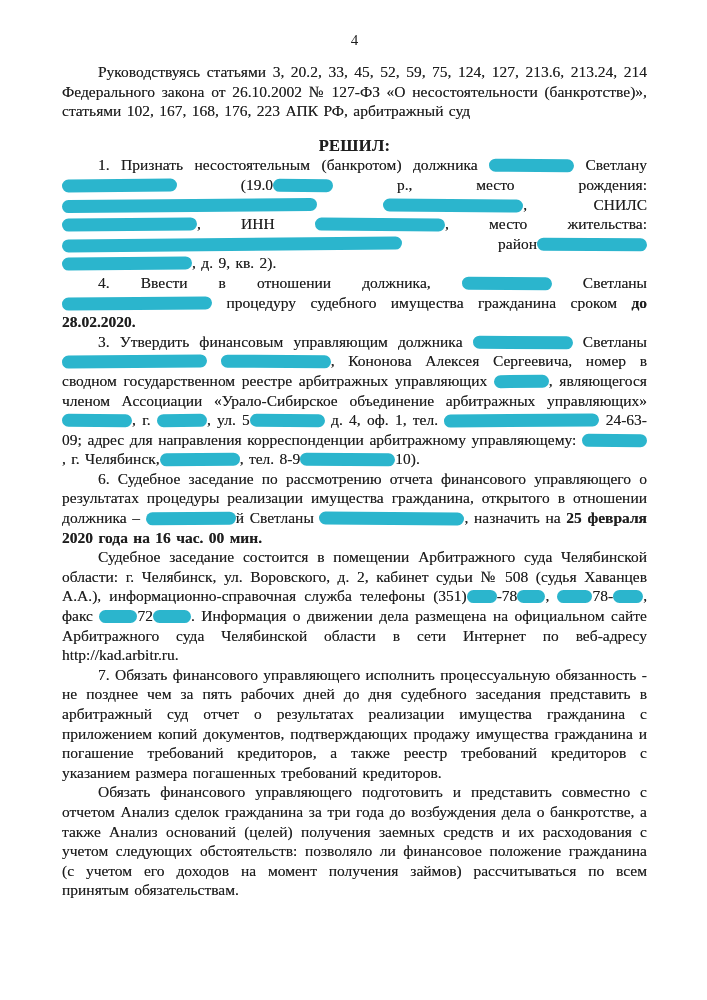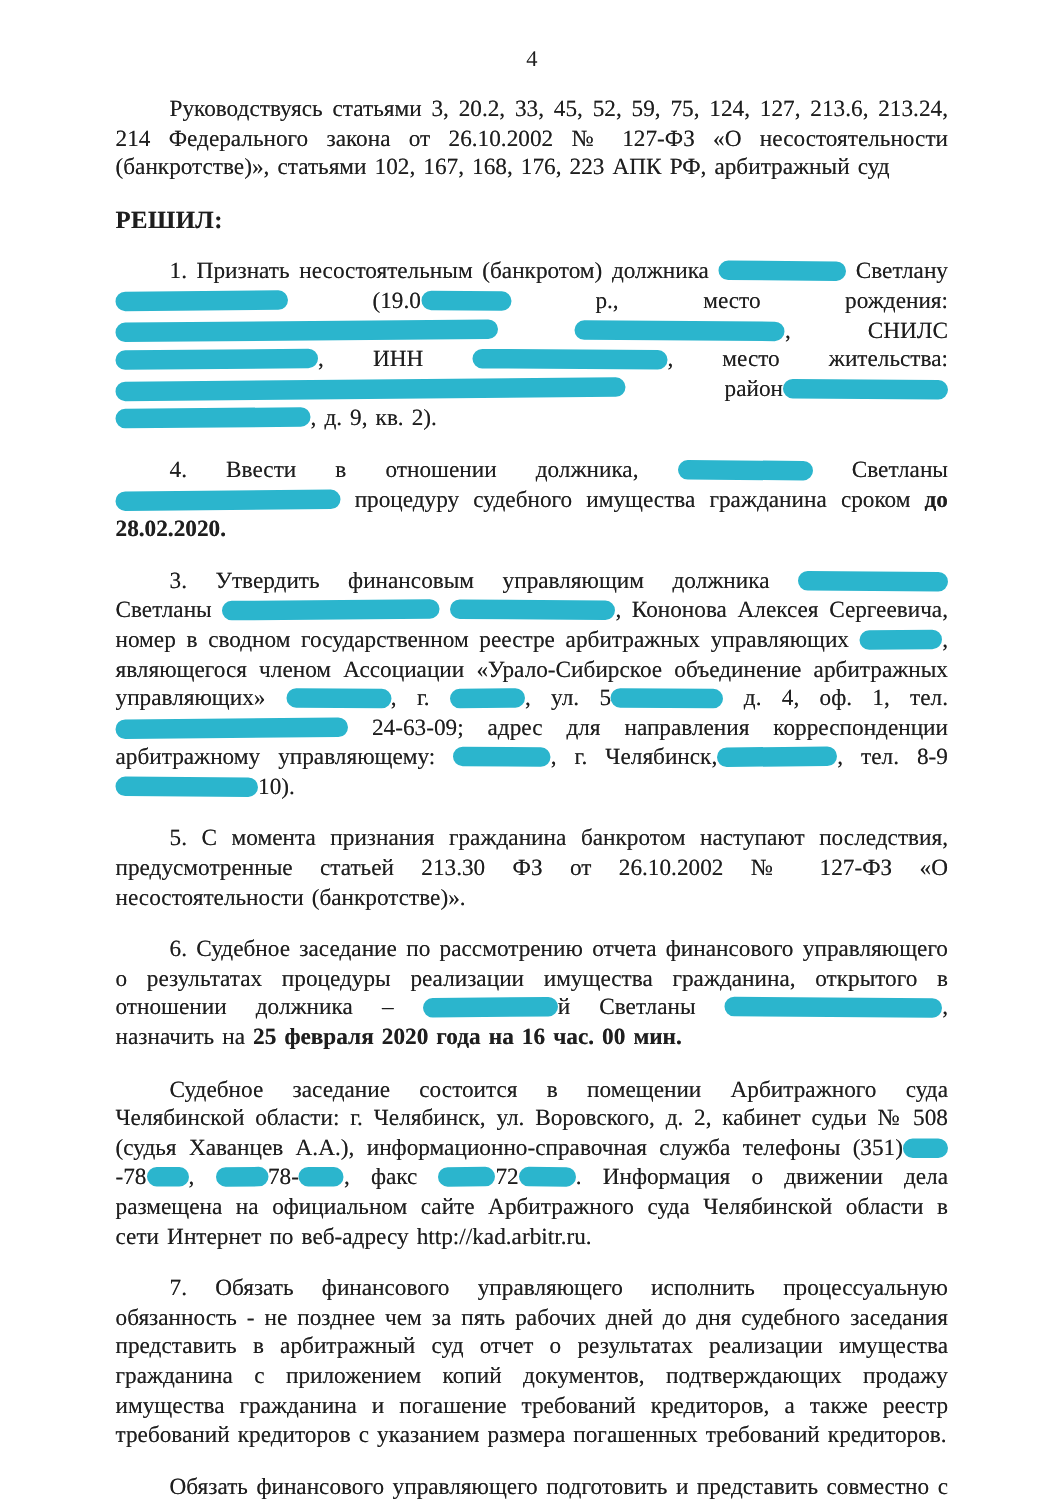--- a/index.html
+++ b/index.html
@@ -17,29 +17,30 @@
     overflow: hidden;
   }
   .page-number {
     text-align: center;
     font-size: 15px;
     line-height: 16px;
     margin: 0 0 14px 0;
   }
   .doc-body { width: 100%; }
   .para {
-    margin: 15px;
+    margin: 0;
     font-size: 15.5px;
     line-height: 19.6px;
     text-align: justify;
     text-indent: 36px;
     word-spacing: 1.5px;
     text-shadow: 0 0 0.3px rgba(0,0,0,0.55);
   }
   .para.heading {
+    text-align: center;
     text-indent: 0;
     font-weight: bold;
     font-size: 16.5px;
     margin-top: 15px;
     letter-spacing: 0.3px;
   }
   .bold { font-weight: bold; }
   .redaction {
     display: inline-block;
     height: 13px;
@@ -54,19 +55,18 @@
 <body>
 
 <div class="page">
   <p class="page-number">4</p>
   <div class="doc-body">
       <p class="para"><span>Руководствуясь статьями 3, 20.2, 33, 45, 52, 59, 75, 124, 127, 213.6, 213.24, 214 Федерального закона от 26.10.2002 № 127-ФЗ «О несостоятельности (банкротстве)», статьями 102, 167, 168, 176, 223 АПК РФ, арбитражный суд</span></p>
       <p class="para heading"><span class="bold">РЕШИЛ:</span></p>
       <p class="para"><span>1. Признать несостоятельным (банкротом) должника </span><span class="redaction tilt-b" style="width: 85px;"></span><span> Светлану </span><span class="redaction tilt-a" style="width: 115px;"></span><span> (19.0</span><span class="redaction tilt-b" style="width: 60px;"></span><span> р., место рождения: </span><span class="redaction tilt-a" style="width: 255px;"></span><span> </span><span class="redaction tilt-b" style="width: 140px;"></span><span>, СНИЛС </span><span class="redaction tilt-a" style="width: 135px;"></span><span>, ИНН </span><span class="redaction tilt-b" style="width: 130px;"></span><span>, место жительства: </span><span class="redaction tilt-a" style="width: 340px;"></span><span> район</span><span class="redaction tilt-b" style="width: 110px;"></span><span> </span><span class="redaction tilt-a" style="width: 130px;"></span><span>, д. 9, кв. 2).</span></p>
       <p class="para"><span>4. Ввести в отношении должника, </span><span class="redaction tilt-b" style="width: 90px;"></span><span> Светланы </span><span class="redaction tilt-a" style="width: 150px;"></span><span> процедуру судебного имущества гражданина сроком </span><span class="bold">до 28.02.2020.</span></p>
       <p class="para"><span>3. Утвердить финансовым управляющим должника </span><span class="redaction tilt-b" style="width: 100px;"></span><span> Светланы </span><span class="redaction tilt-a" style="width: 145px;"></span><span> </span><span class="redaction tilt-b" style="width: 110px;"></span><span>, Кононова Алексея Сергеевича, номер в сводном государственном реестре арбитражных управляющих </span><span class="redaction tilt-a" style="width: 55px;"></span><span>, являющегося членом Ассоциации «Урало-Сибирское объединение арбитражных управляющих» </span><span class="redaction tilt-b" style="width: 70px;"></span><span>, г. </span><span class="redaction tilt-a" style="width: 50px;"></span><span>, ул. 5</span><span class="redaction tilt-b" style="width: 75px;"></span><span> д. 4, оф. 1, тел. </span><span class="redaction tilt-a" style="width: 155px;"></span><span> 24-63-09; адрес для направления корреспонденции арбитражному управляющему: </span><span class="redaction tilt-b" style="width: 65px;"></span><span>, г. Челябинск,</span><span class="redaction tilt-a" style="width: 80px;"></span><span>, тел. 8-9</span><span class="redaction tilt-b" style="width: 95px;"></span><span>10).</span></p>
-      <p class="para"><span>5. С момента признания гражданина банкротом наступают последствия, предусмотренные статьей 213.30 ФЗ от 26.10.2002 № 127-ФЗ «О несостоятельности (банкротстве)».</span></p>
       <p class="para"><span>6. Судебное заседание по рассмотрению отчета финансового управляющего о результатах процедуры реализации имущества гражданина, открытого в отношении должника – </span><span class="redaction tilt-a" style="width: 90px;"></span><span>й Светланы </span><span class="redaction tilt-b" style="width: 145px;"></span><span>, назначить на </span><span class="bold">25 февраля 2020 года на 16 час. 00 мин.</span></p>
       <p class="para"><span>Судебное заседание состоится в помещении Арбитражного суда Челябинской области: г. Челябинск, ул. Воровского, д. 2, кабинет судьи № 508 (судья Хаванцев А.А.), информационно-справочная служба телефоны (351)</span><span class="redaction tilt-a" style="width: 30px;"></span><span>-78</span><span class="redaction tilt-b" style="width: 28px;"></span><span>, </span><span class="redaction tilt-a" style="width: 35px;"></span><span>78-</span><span class="redaction tilt-b" style="width: 30px;"></span><span>, факс </span><span class="redaction tilt-a" style="width: 38px;"></span><span>72</span><span class="redaction tilt-b" style="width: 38px;"></span><span>. Информация о движении дела размещена на официальном сайте Арбитражного суда Челябинской области в сети Интернет по веб-адресу http://kad.arbitr.ru.</span></p>
       <p class="para"><span>7. Обязать финансового управляющего исполнить процессуальную обязанность - не позднее чем за пять рабочих дней до дня судебного заседания представить в арбитражный суд отчет о результатах реализации имущества гражданина с приложением копий документов, подтверждающих продажу имущества гражданина и погашение требований кредиторов, а также реестр требований кредиторов с указанием размера погашенных требований кредиторов.</span></p>
       <p class="para"><span>Обязать финансового управляющего подготовить и представить совместно с отчетом Анализ сделок гражданина за три года до возбуждения дела о банкротстве, а также Анализ оснований (целей) получения заемных средств и их расходования с учетом следующих обстоятельств: позволяло ли финансовое положение гражданина (с учетом его доходов на момент получения займов) рассчитываться по всем принятым обязательствам.</span></p>
     </div>
 </div>
 
 </body></html>

